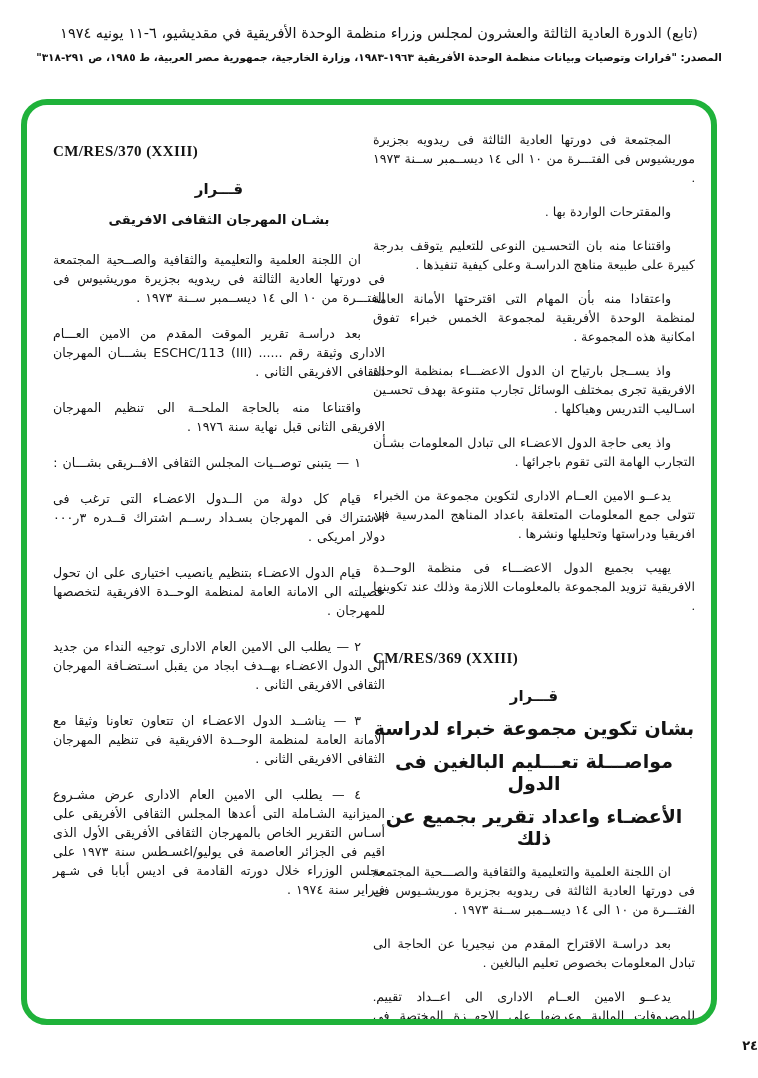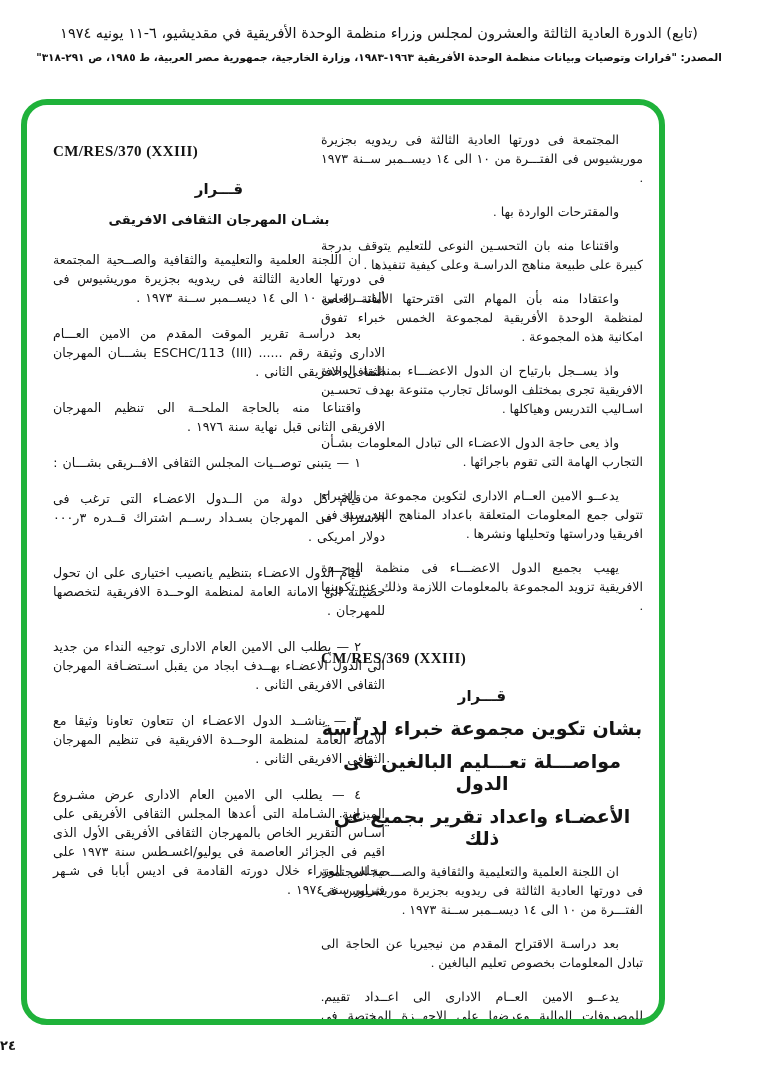--- a/index.html
+++ b/index.html
@@ -11,21 +11,21 @@
     position:absolute;top:22px;left:30px;right:30px;
     direction:rtl;text-align:center;
   }
   .header-line1{
     font-size:14.5px;font-weight:normal;line-height:22px;letter-spacing:0;
   }
   .header-line2{
     font-size:10.5px;font-weight:bold;margin-top:7px;color:#111;
   }
   .green-box{
-    position:absolute;left:21px;top:99px;width:644px;height:926px;
+    position:absolute;left:21px;top:99px;width:696px;height:926px;
     box-sizing:border-box;border:6px solid #1fb23a;border-radius:26px;
     background:#ffffff;overflow:hidden;
   }
   .col{
     position:absolute;direction:rtl;
   }
   .col-left{left:26px;top:38px;width:332px;}
   .col-right{right:16px;top:26px;width:322px;}
   .doc-ref{
     font-family:"Liberation Serif","DejaVu Serif",serif;
@@ -42,21 +42,21 @@
   .subject-lines{margin:0 0 14px;}
   .subject-lines .subject-line{
     text-align:center;font-weight:bold;font-size:19px;margin:0 0 11px;
   }
   .para{
     font-size:12.6px;line-height:19px;text-align:justify;
     text-indent:24px;margin:0 0 17px;word-spacing:1px;
   }
   .col-right .para{margin:0 0 15px;font-family:Liberation Serif, serif;}
   .page-number{
-    position:absolute;left:0;right:0;top:1038px;text-align:left;
+    position:absolute;left:0;right:0;top:1038px;text-align:right;
     font-weight:bold;font-size:13px;letter-spacing:5px;direction:rtl;
   }
 </style>
 </head>
 <body>
 
 <div class="header">
   <div class="header-line1">(تابع) الدورة العادية الثالثة والعشرون لمجلس وزراء منظمة الوحدة الأفريقية في مقديشيو، ٦-١١ يونيه ١٩٧٤</div>
   <div class="header-line2">المصدر: "قرارات وتوصيات وبيانات منظمة الوحدة الأفريقية ١٩٦٣-١٩٨٣، وزارة الخارجية، جمهورية مصر العربية، ط ١٩٨٥، ص ٢٩١-٣١٨"</div>
 </div>

